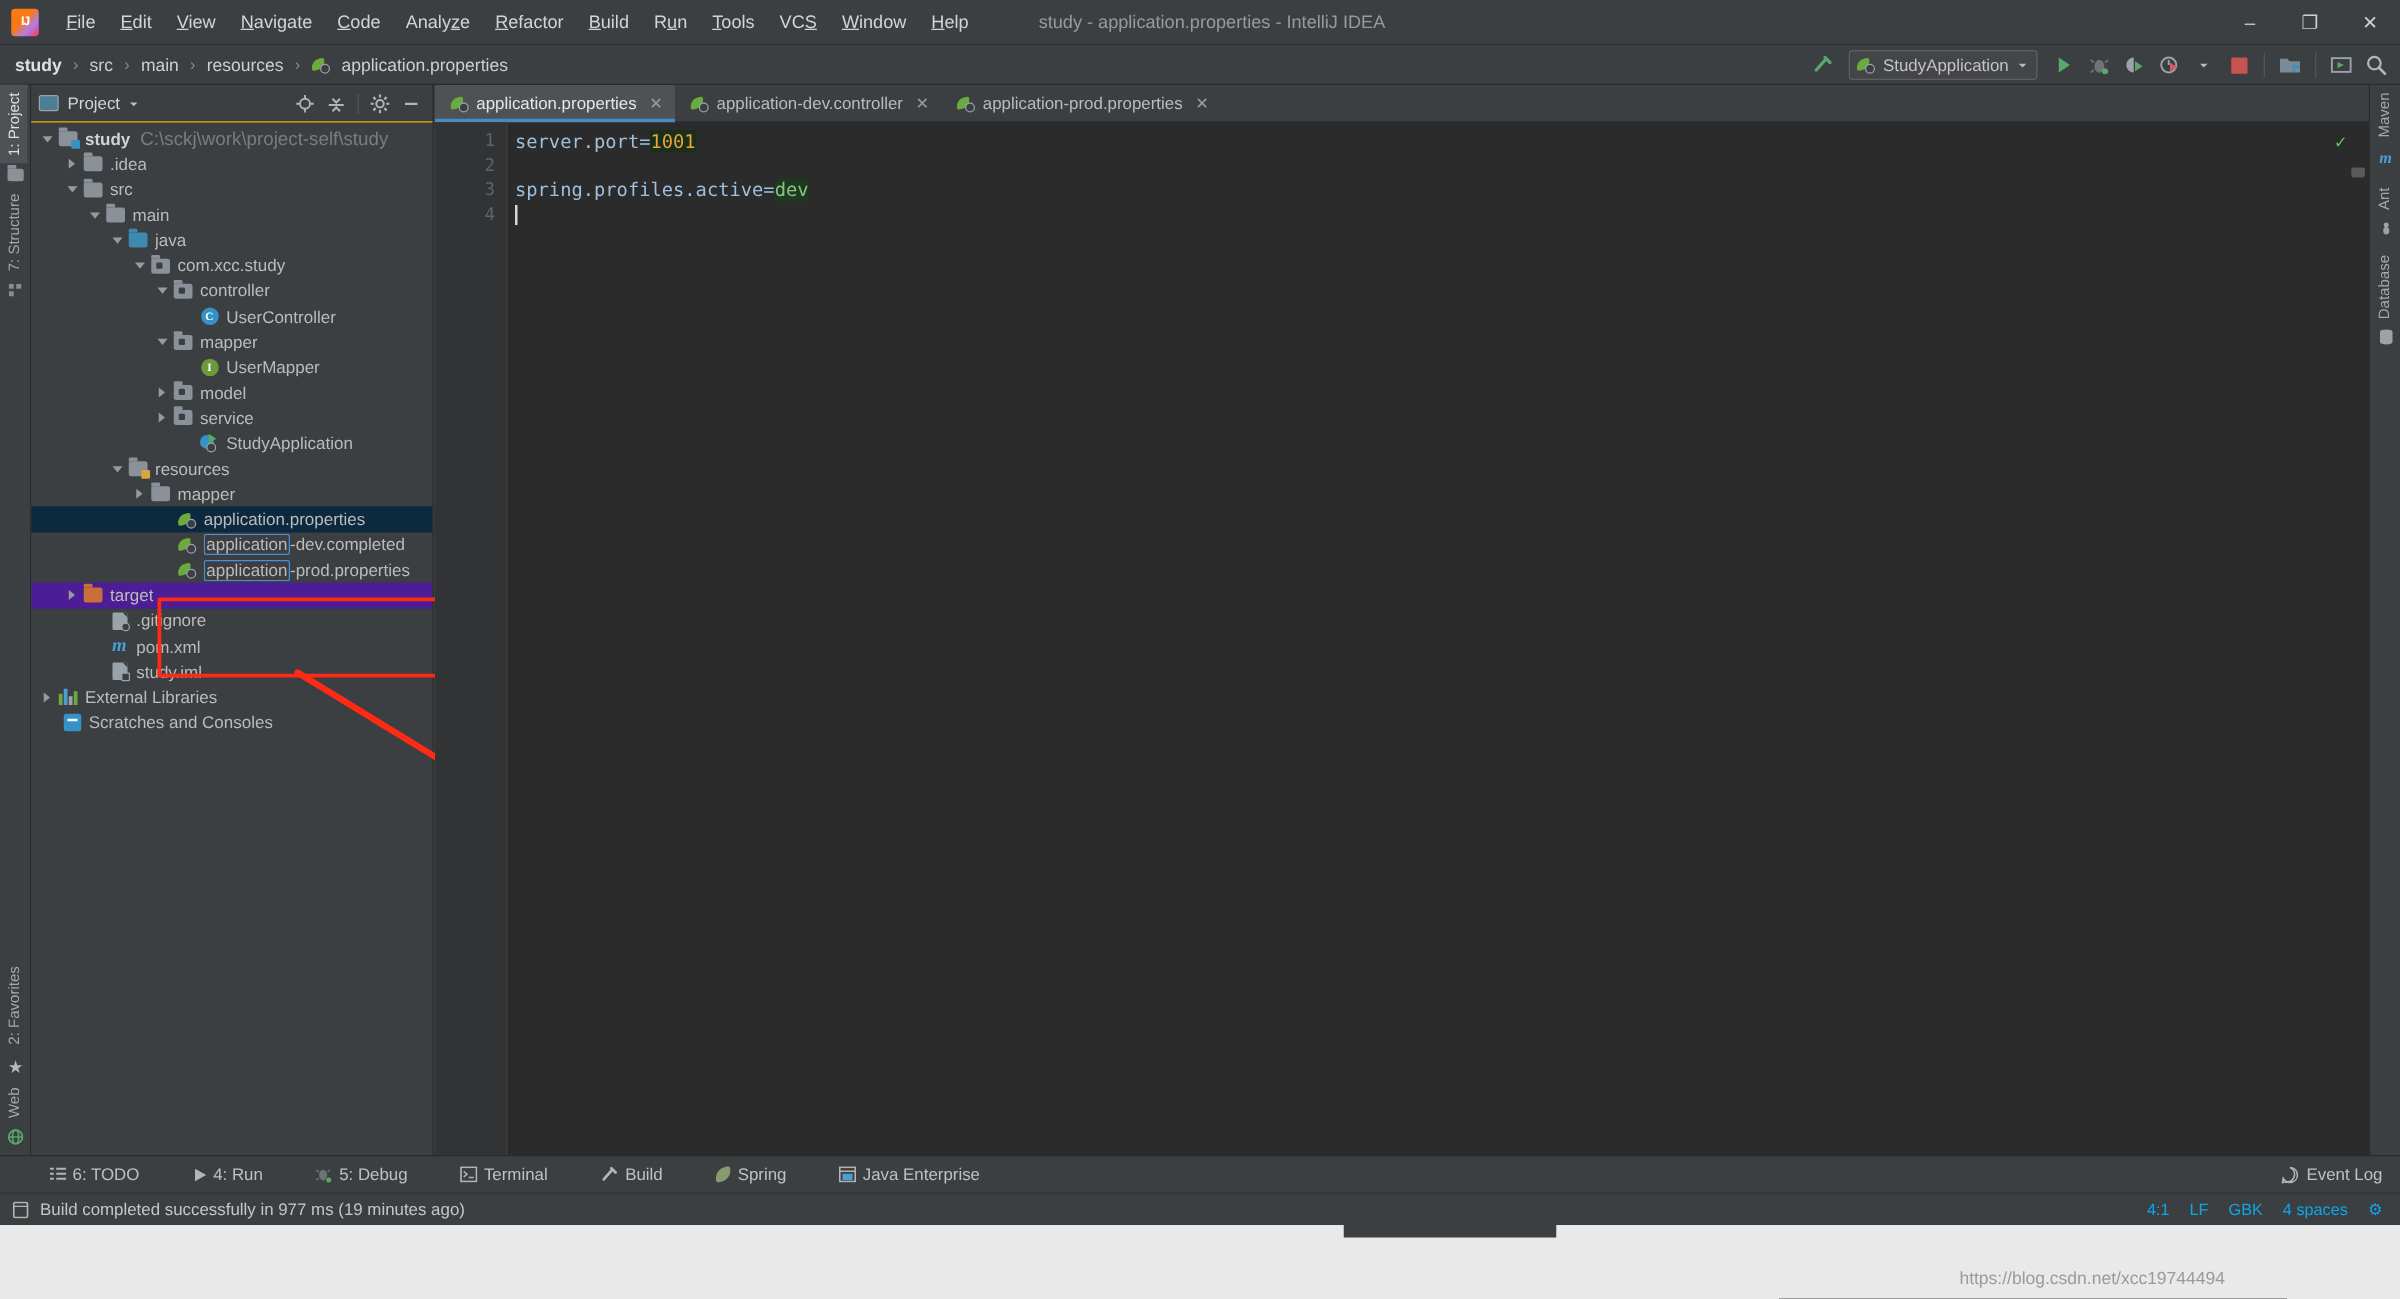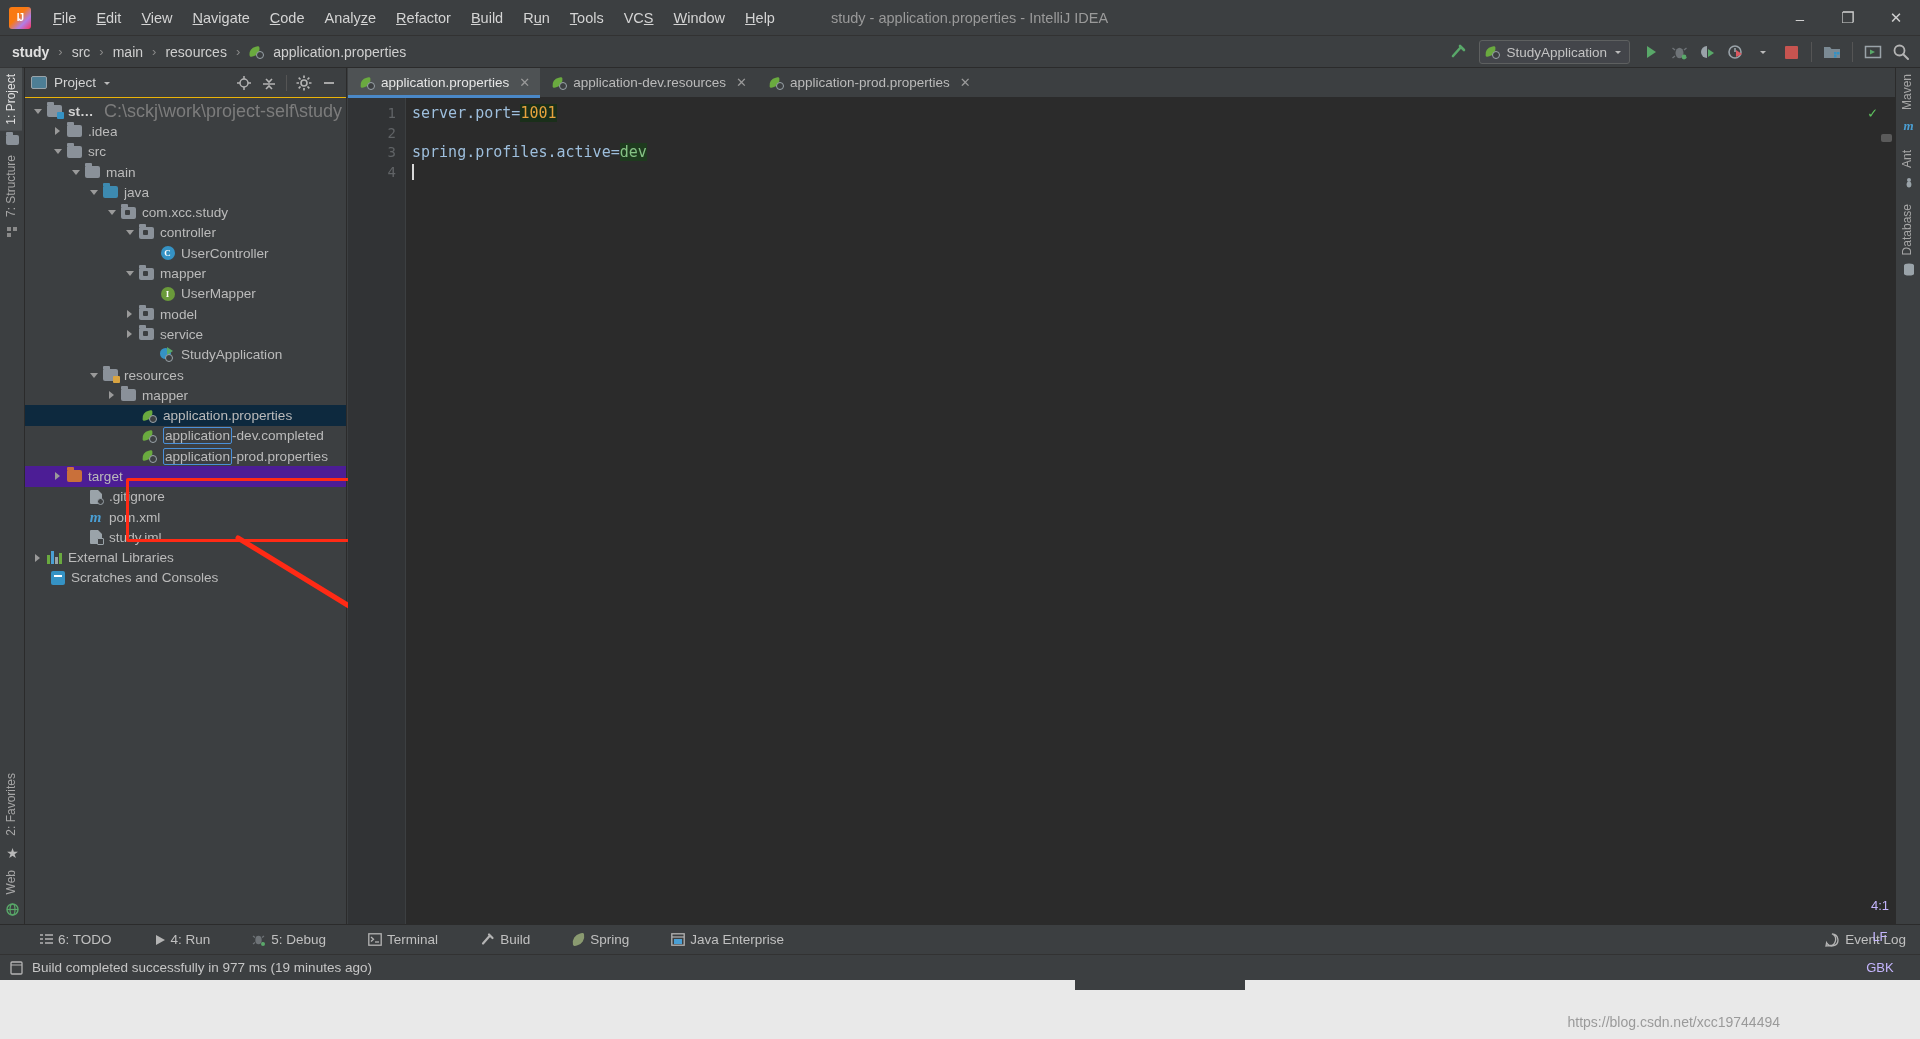--- a/index.html
+++ b/index.html
@@ -111,21 +111,21 @@
     color:#bbbbbb; white-space:nowrap; position:relative; padding-right:4px;
   }
   .trow.selected { background:#0d293e; }
   .trow.target-row { background:#4c1d95; }
   .twist { width:13px; height:13px; flex:none; display:flex; align-items:center; justify-content:center; margin-right:2px; }
   .tri { width:0; height:0; }
   .tri.right { border-left:5px solid #9a9a9a; border-top:4px solid transparent; border-bottom:4px solid transparent; }
   .tri.down { border-top:5px solid #9a9a9a; border-left:4px solid transparent; border-right:4px solid transparent; }
   .ticon { width:17px; height:16px; flex:none; margin-right:5px; display:flex; align-items:center; justify-content:center; }
   .tlabel { overflow:hidden; text-overflow:ellipsis; }
-  .tpath { color:#7c7c7c; font-size:18px; margin-left:8px; }
+  .tpath { color:#7c7c7c; font-size:15px; margin-left:8px; }
   .tlabel.bold { font-weight:bold; color:#d2d2d2; }
   .boxed {
     border:1.5px solid #4a90d9; border-radius:2px; padding:0 1px; margin:0 0px;
     display:inline-block; line-height:15px;
   }
 
   
   .folder { width:15px; height:12px; border-radius:1px 2px 2px 2px; position:relative; background:#8a9199; }
   .folder::before {
     content:""; position:absolute; left:0; top:-3px; width:7px; height:3px;
@@ -236,21 +236,21 @@
   }
   .bb-right { margin-left:auto; display:flex; align-items:center; padding-right:14px; gap:6px; }
 
   
   .statusbar {
     position:absolute; left:0; top:954px; width:1920px; height:26px;
     background:#3c3f41; display:flex; align-items:center; border-top:1px solid #323232;
   }
   .status-text { font-size:13.5px; color:#c6c6c6; margin-left:8px; }
   .status-right { margin-left:auto; display:flex; align-items:center; gap:16px; padding-right:14px;
-    font-size:13px; color:#c4b5fd;flex-direction:column; }
+    font-size:13px; color:#0ea5e9; }
   .watermark {
     position:absolute; right:140px; top:1014px; font-size:14px; color:#8d8d8d; opacity:.85;
     font-family:"Liberation Sans", sans-serif; white-space:nowrap;
   }
   .bottom-strip {
     position:absolute; left:0; top:980px; width:1920px; height:59px; background:#e9e9e9;
   }
   .taskbar-blob {
     position:absolute; left:1075px; top:980px; width:170px; height:10px; background:#3c3f41;
   }
@@ -750,21 +750,21 @@
             <span class="gear"></span>
           </span>
         <span>application.properties</span>
         <span class="x">✕</span>
       </div>
       <div class="etab">
         <span class="leaf">
             <span class="blob"></span>
             <span class="gear"></span>
           </span>
-        <span>application-dev.resources</span>
+        <span>application-dev.controller</span>
         <span class="x">✕</span>
       </div>
       <div class="etab">
         <span class="leaf">
             <span class="blob"></span>
             <span class="gear"></span>
           </span>
         <span>application-prod.properties</span>
         <span class="x">✕</span>
       </div>

